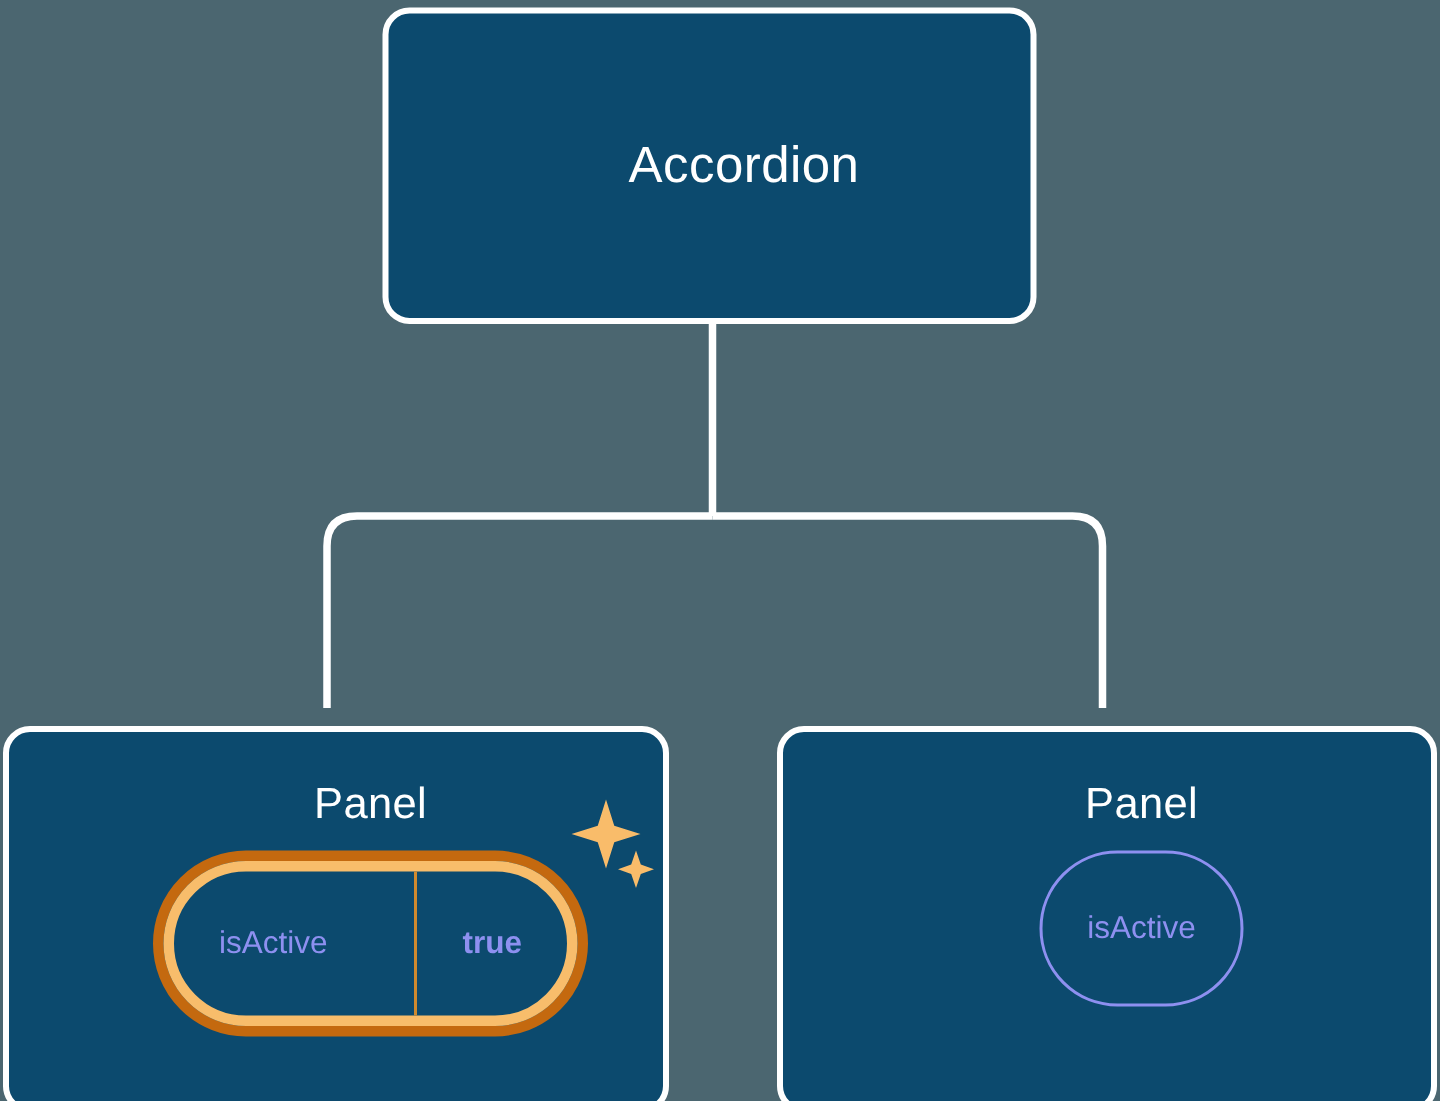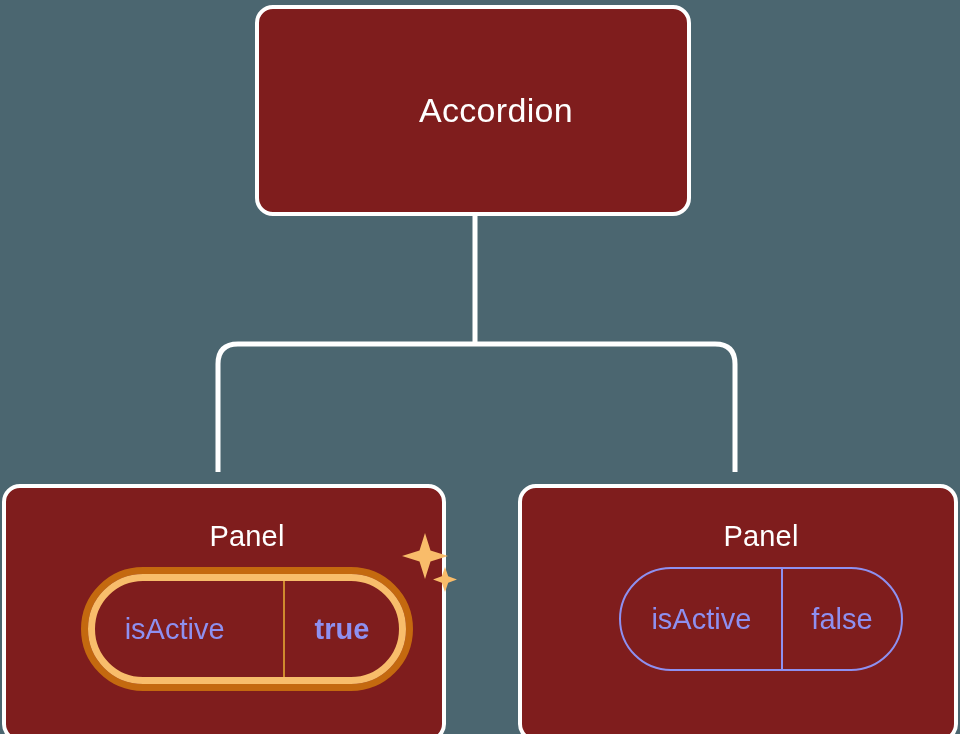--- a/index.html
+++ b/index.html
@@ -24,21 +24,21 @@
     position: absolute;
     left: 0; top: 0;
     width: 960px; height: 734px;
     pointer-events: none;
   }
 
   
   .node {
     position: absolute;
     box-sizing: border-box;
-    background: #7f1d1d;
+    background: #0c4a6e;
     border: 4px solid #ffffff;
     border-radius: 18px;
     padding-left: 46px;
   }
   .node-root {
     left: 255px;
     top: 5px;
     width: 436px;
     height: 211px;
     display: flex;
@@ -86,21 +86,21 @@
     display: flex;
     align-items: stretch;
     border-radius: 999px;
     background: transparent;
   }
   .pill-key, .pill-val {
     display: flex;
     align-items: center;
     justify-content: center;
     color: #8e90f0;
-    font-size: 29px;
+    font-size: 21px;
     white-space: nowrap;
   }
 
   
   .pill-plain {
     border: 2px solid #8e90f0;
     height: 104px;
   }
   .pill-plain .pill-key { padding: 0 30px; }
   .pill-plain .pill-val {
@@ -174,18 +174,17 @@
       </svg>
     </div>
   </div>
 
   <div class="node node-panel node-panel-right">
     <span class="node-title-panel">Panel</span>
 
     <div class="pill-wrap">
       <div class="pill pill-plain">
         <span class="pill-key">isActive</span>
-        <span class="pill-val">false</span>
       </div>
     </div>
   </div>
 
 </div>
 
 </body></html>

